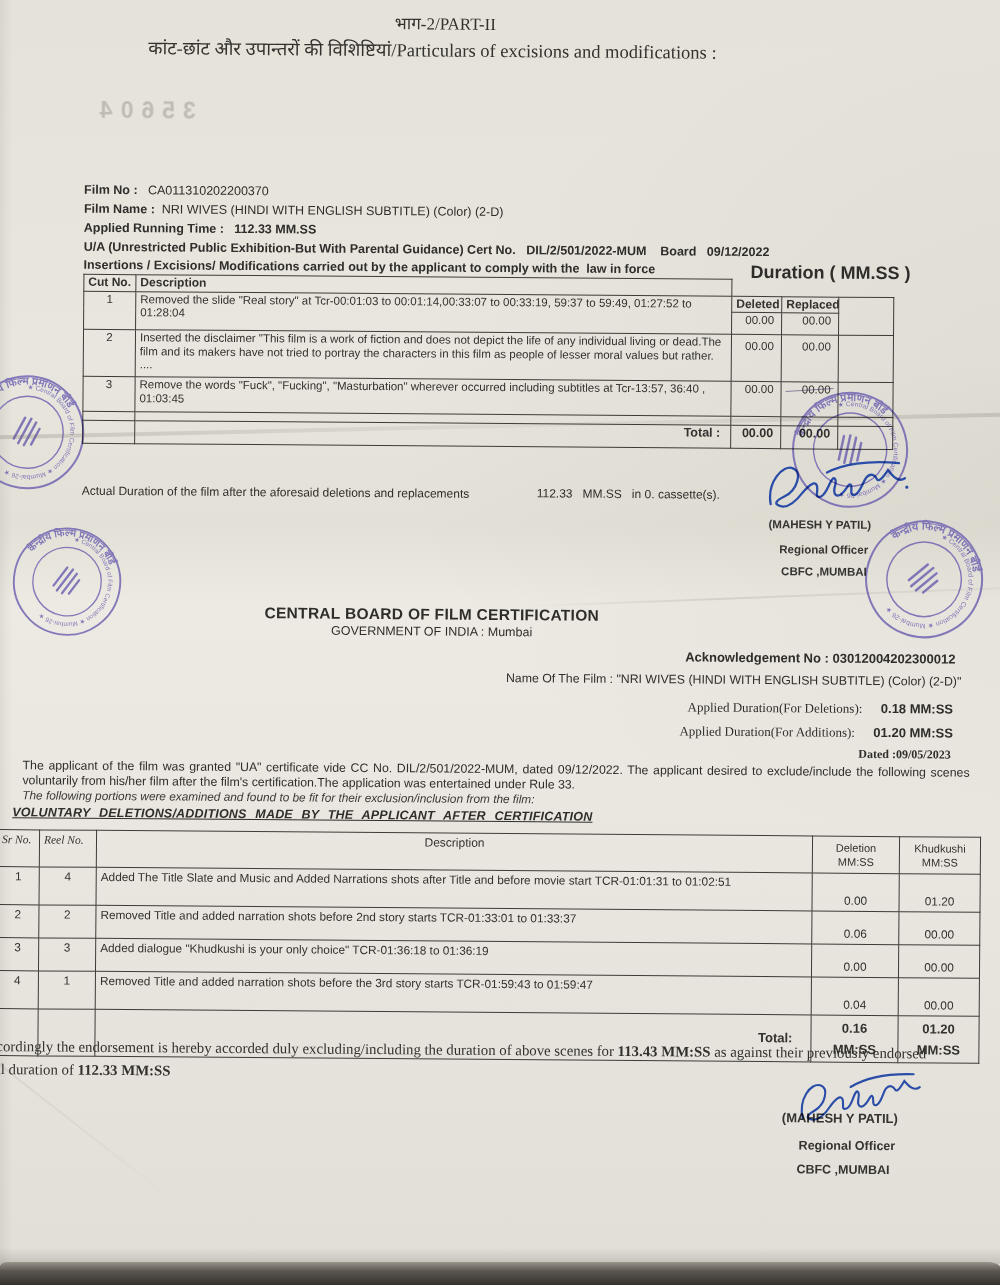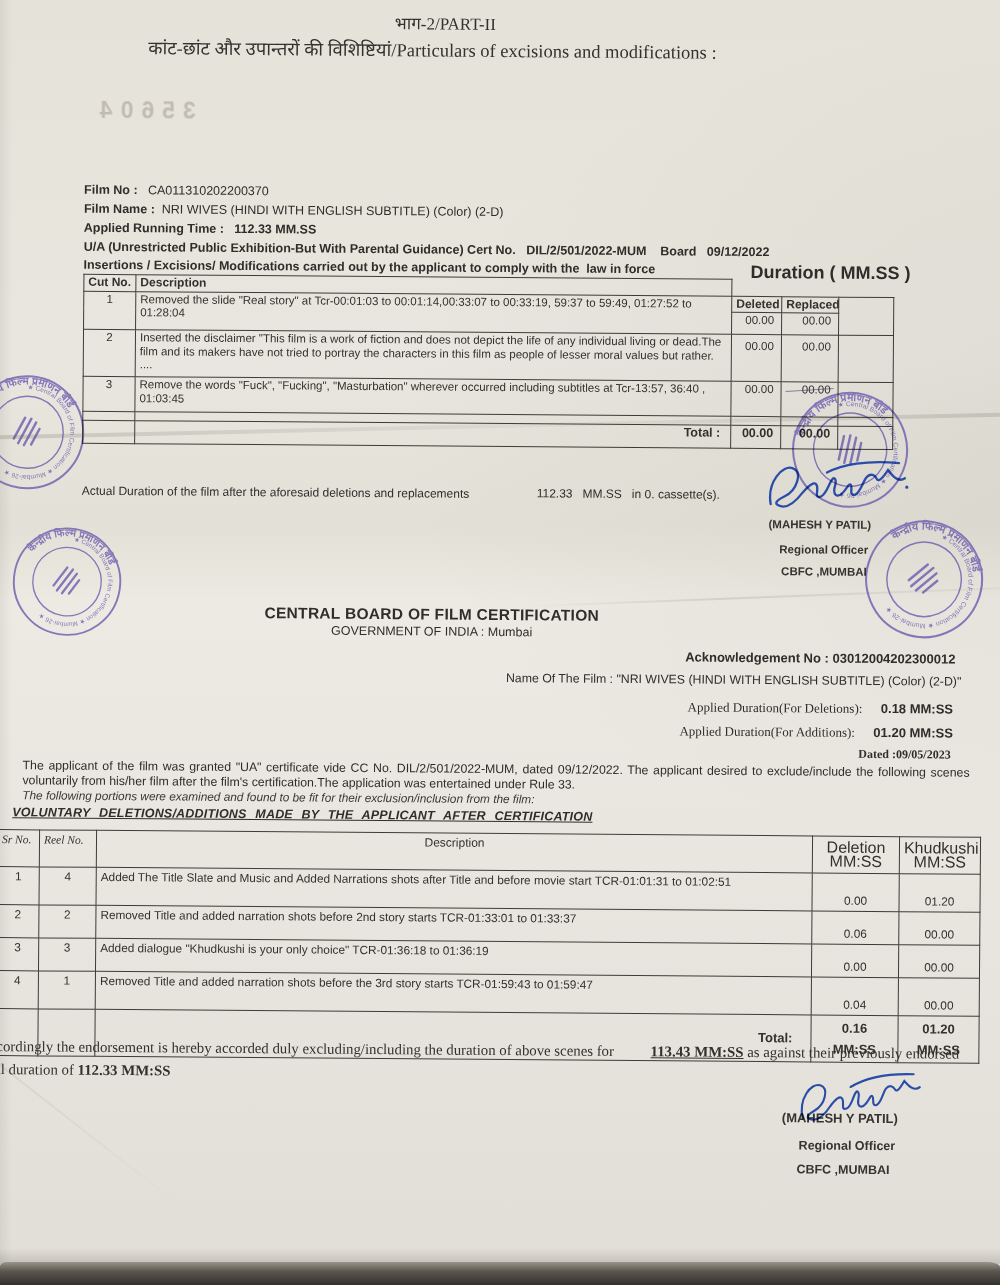--- a/index.html
+++ b/index.html
@@ -81,32 +81,32 @@
   #cert-para2{top:792px;left:28px;font-style:italic;font-size:11.8px;color:#3a3834;}
   #section-heading{top:809px;left:18px;font-weight:bold;font-style:italic;font-size:12.5px;
     text-decoration:underline;word-spacing:5px;letter-spacing:.2px;}
 
   
   #vol-table{position:absolute;left:3px;top:833px;width:983px;border-collapse:collapse;
     table-layout:fixed;font-size:11.8px;line-height:14px;}
   #vol-table td{border:1.2px solid #3d3b37;padding:2px 4px;vertical-align:top;color:#33312d;}
   #vol-table .h-sr{font-family:"Liberation Serif",serif;font-style:italic;font-size:11.5px;}
   #vol-table .h-desc{text-align:center;vertical-align:top;font-size:12px;}
-  #vol-table .h-dur{text-align:center;vertical-align:middle;font-size:16px;line-height:14px;}
+  #vol-table .h-dur{text-align:center;vertical-align:middle;font-size:11px;line-height:14px;}
   #vol-table td.cnum{text-align:center;}
   #vol-table td.vval{text-align:center;vertical-align:bottom;padding-bottom:3px;}
   #vol-table .total-row .tlabel{text-align:right;font-weight:bold;font-size:13px;padding-right:18px;vertical-align:middle;}
   #vol-table .total-row .tval{text-align:center;font-weight:bold;font-size:13px;line-height:21px;vertical-align:middle;}
 
   
   .endorse{position:absolute;font-family:"Liberation Serif",serif;font-size:14.8px;color:#33312d;}
   #endorse-1{top:1042px;left:4px;width:990px;}
   #endorse-2{top:1065px;left:2px;}
   .endorse .em{font-weight:bold;}
-  .endorse .u{text-decoration:underline;margin-left:33px;}
+  .endorse .u{}
 
   
   .stamp{position:absolute;mix-blend-mode:multiply;opacity:.82;}
   .sig{position:absolute;mix-blend-mode:multiply;}
 </style>
 </head>
 <body>
 
 <div id="paper-shade"></div>
 

